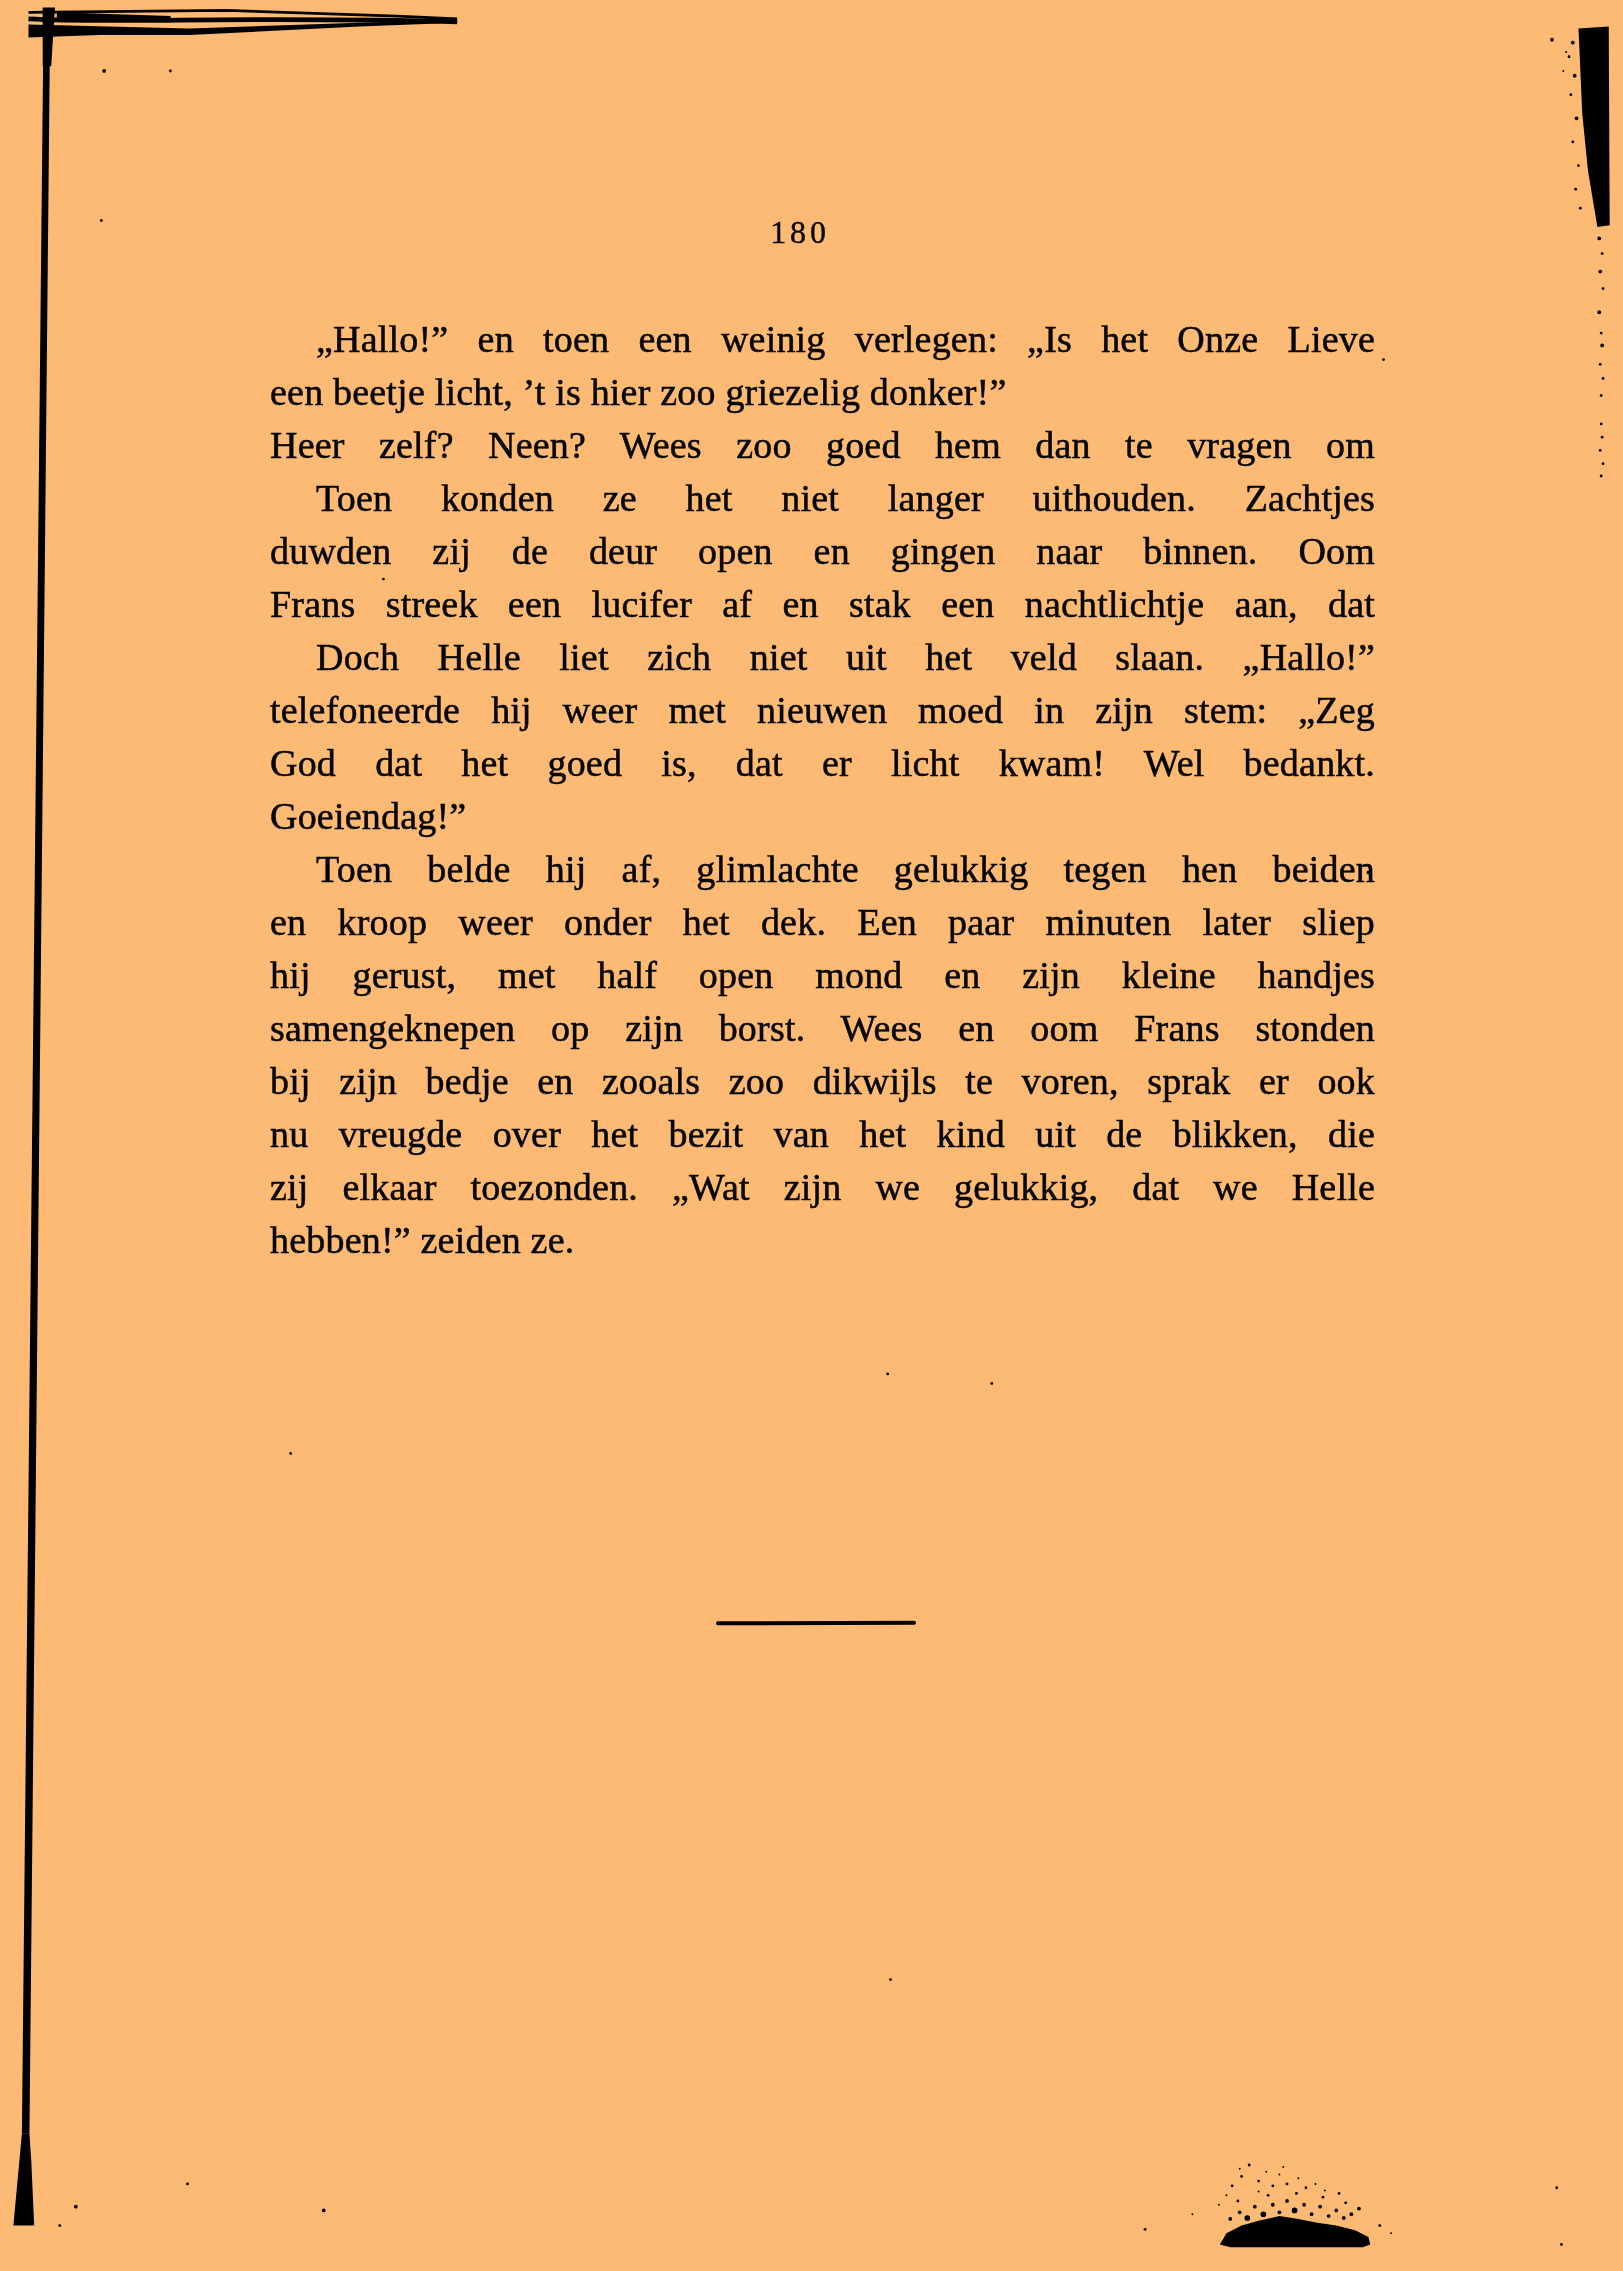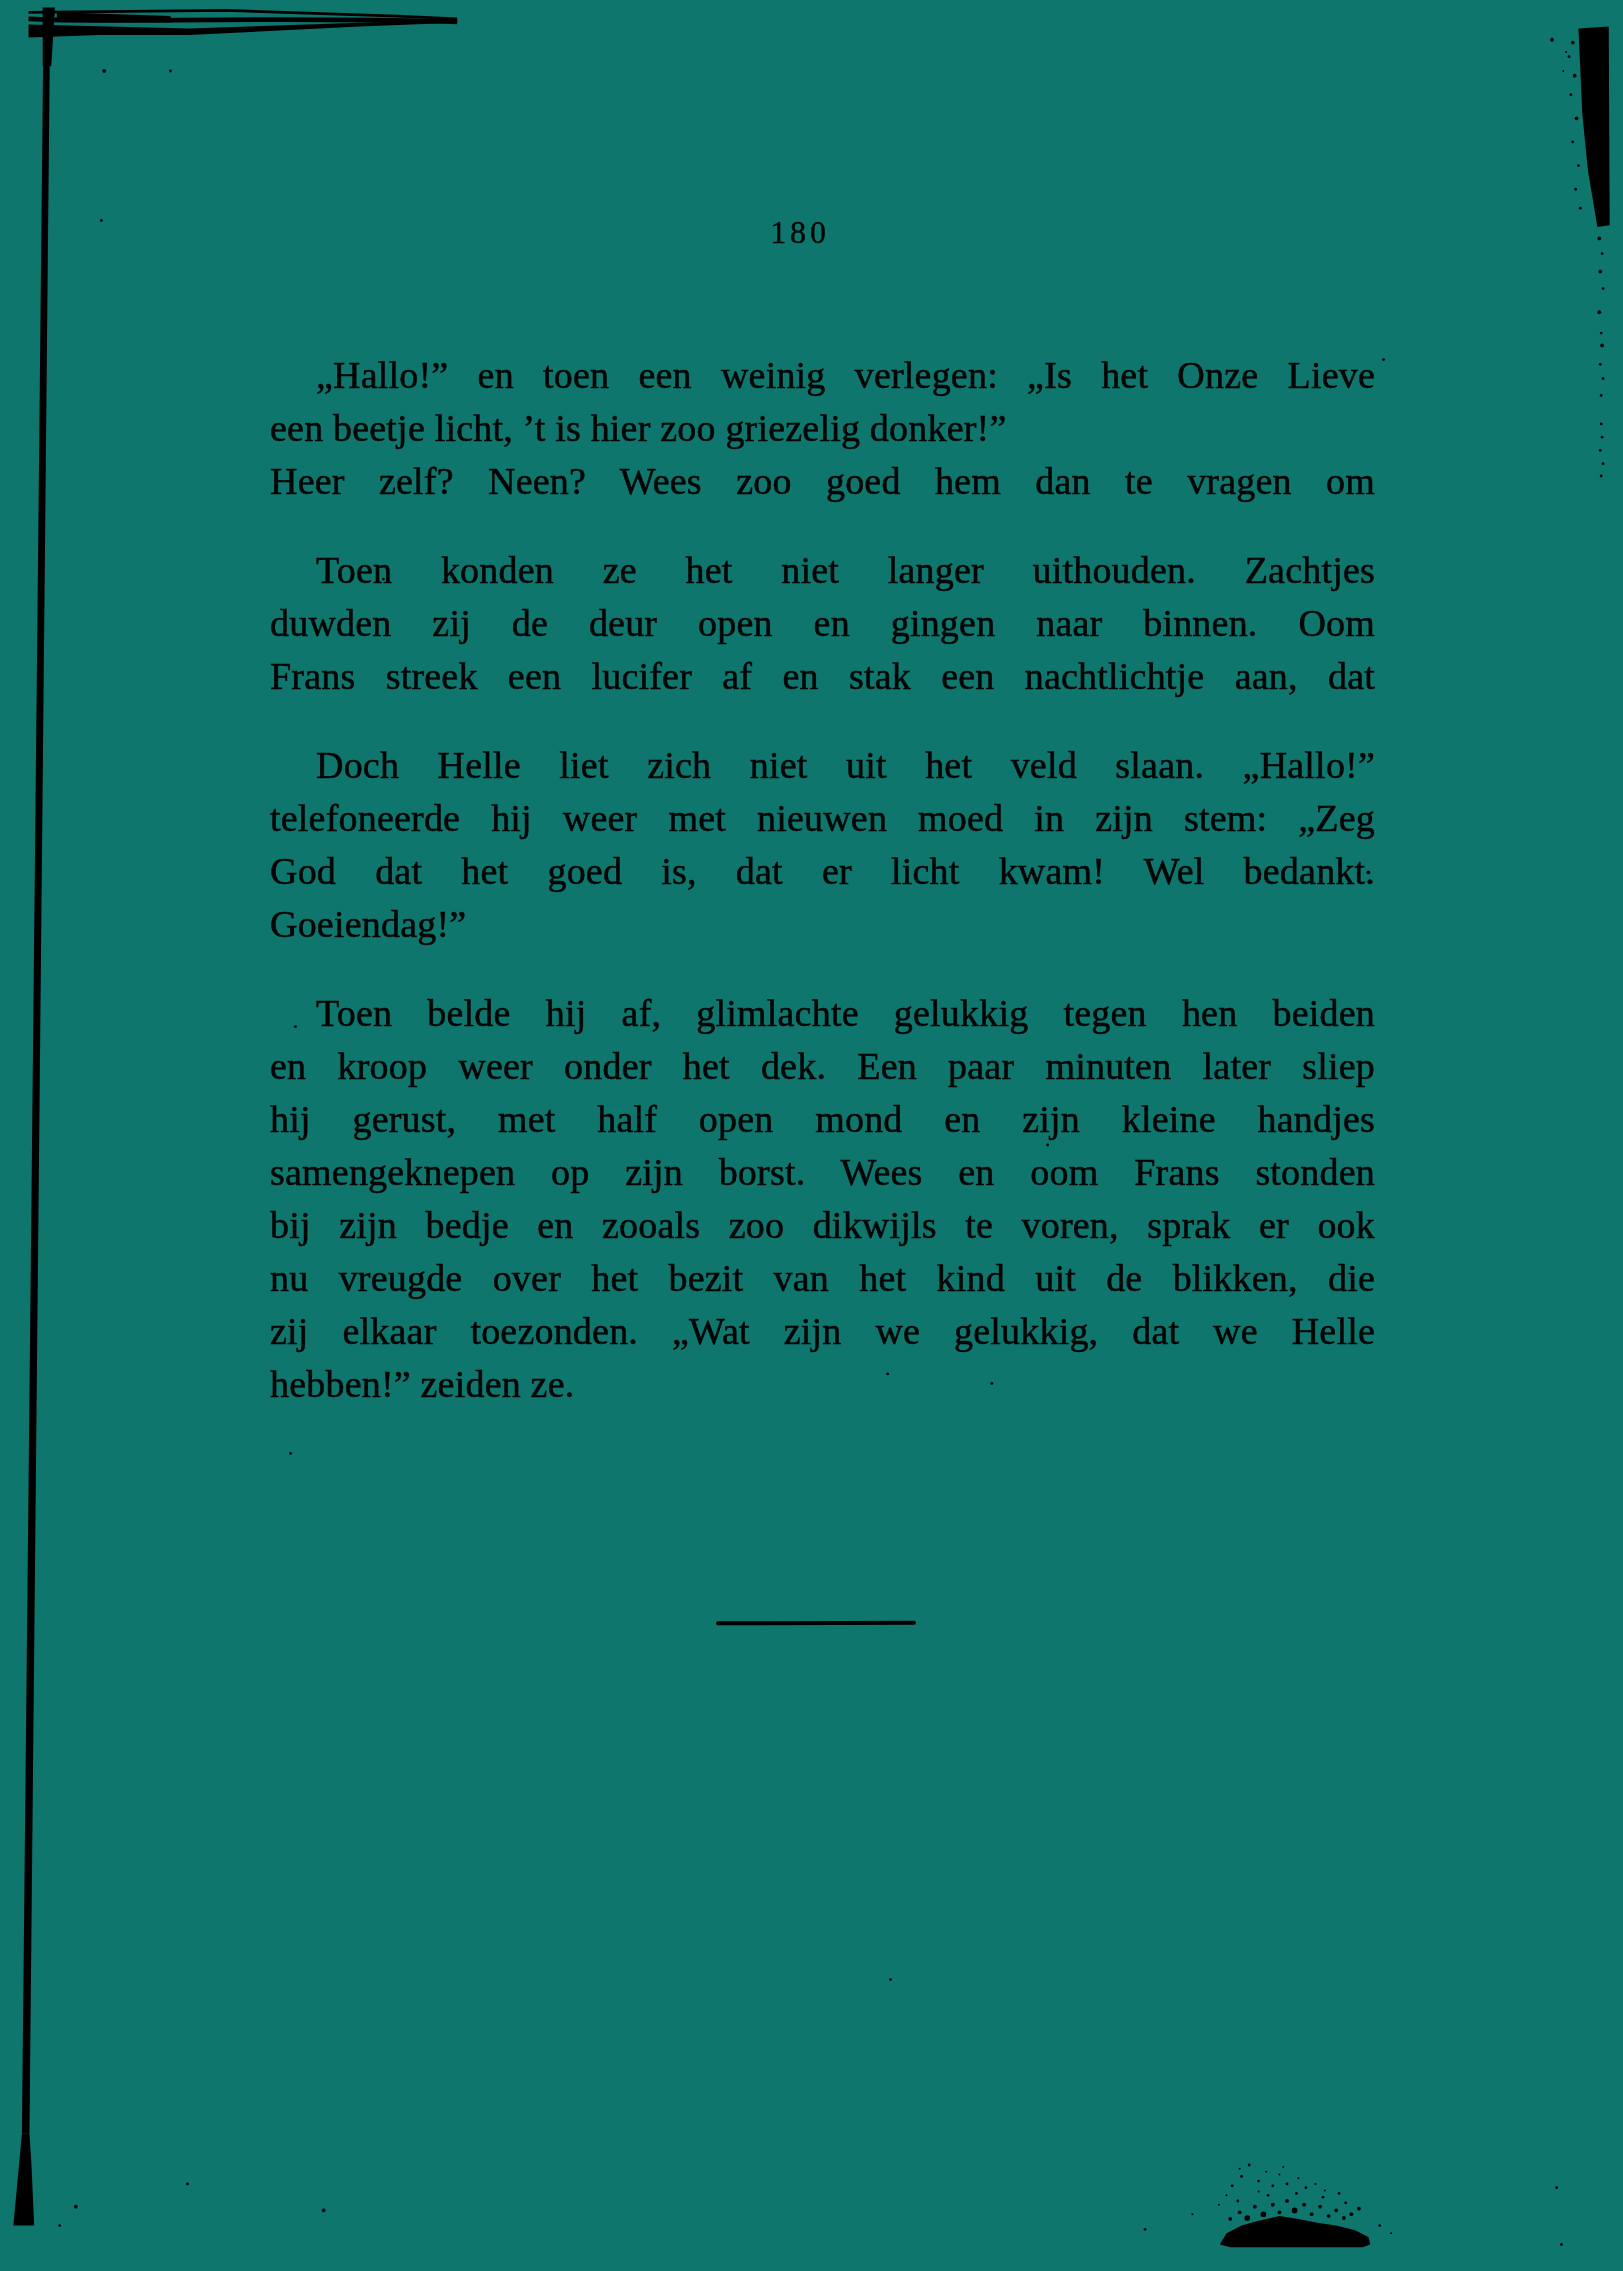--- a/index.html
+++ b/index.html
@@ -1,20 +1,20 @@
 <!DOCTYPE html>
 <html style="font-size:15px"><head>
 <meta charset="utf-8">
 <style>
   html, body { margin: 0; padding: 0; background: #ffffff; }
   .page {
     position: relative;
     width: 1624px;
     height: 2271px;
-    background: #0f766e;
+    background: #fdba74;
     overflow: hidden;
     font-family: "Liberation Serif", "DejaVu Serif", serif;
     color: #050505;
   }
   .artifacts {
     position: absolute;
     left: 0; top: 0;
     width: 1624px; height: 2271px;
     pointer-events: none;
   }
@@ -38,21 +38,21 @@
     line-height: 53px;
     letter-spacing: 0.2px;
     -webkit-text-stroke: 0.5px #000;
   }
   .line {
     height: 53px;
     overflow: hidden;
     text-align: justify;
     text-align-last: justify;
   }
-  .line.indent { text-indent: 46px; margin-top: 36px; }
+  .line.indent { text-indent: 46px; }
   .line.para-end { text-align-last: left; }
   .divider {
     position: absolute;
     left: 716px;
     top: 1621px;
     width: 200px;
     height: 3.8px;
     background: #000;
     border-radius: 1.9px;
     transform: rotate(-0.15deg);

